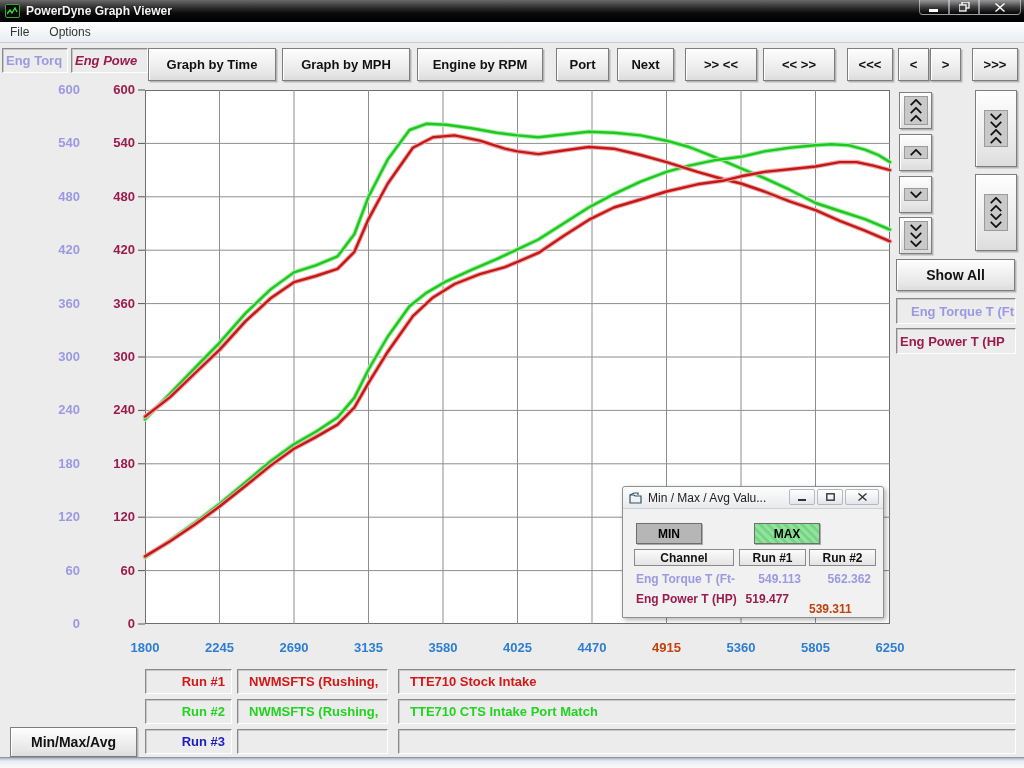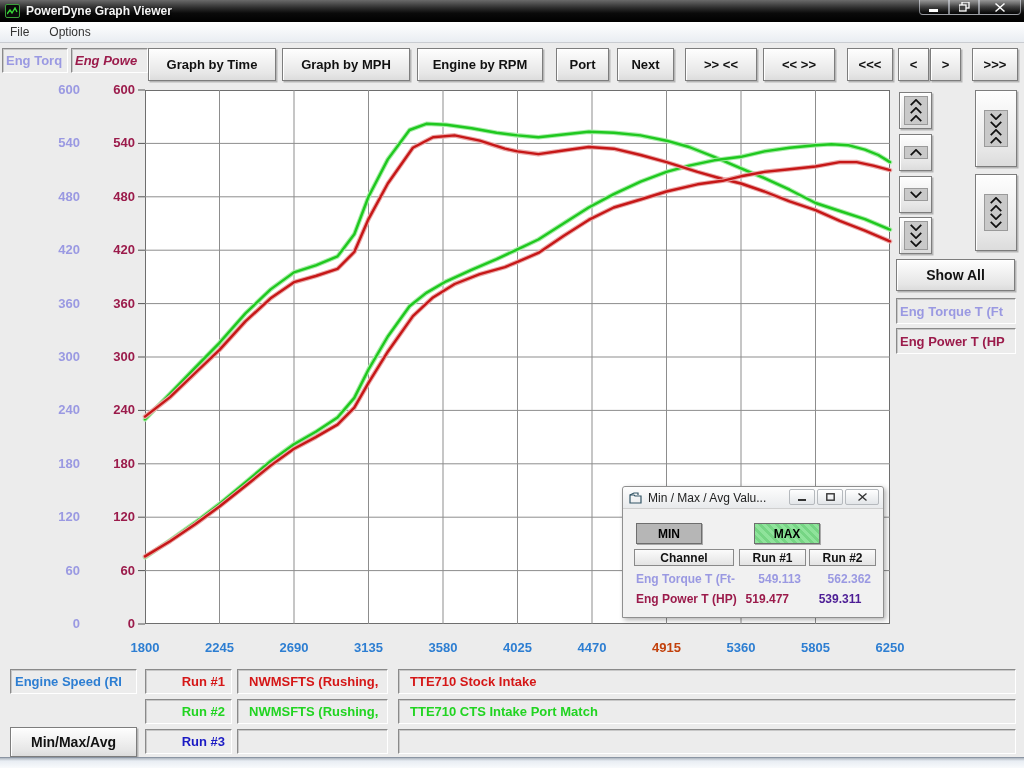--- a/index.html
+++ b/index.html
@@ -284,21 +284,21 @@
       <svg width="14" height="7" viewBox="0 0 14 8">
           <path d="M1 1 L7 7 L13 1" fill="none" stroke="#111" stroke-width="2"></path>
         </svg>
       <svg width="14" height="7" viewBox="0 0 14 8">
           <path d="M1 1 L7 7 L13 1" fill="none" stroke="#111" stroke-width="2"></path>
         </svg>
     </span>
   </div>
 
   <div class="btn3d" style="left:896px;top:259px;width:119px;height:32px;font-size:14px;">Show All</div>
-  <div class="sunken" style="left:896px;top:298px;width:120px;height:26px;padding-left:3px;color:#9a99e2;">Eng Torque T (Ft</div>
+  <div class="sunken" style="left:896px;top:298px;width:120px;height:26px;padding-left:14px;color:#9a99e2;">Eng Torque T (Ft</div>
   <div class="sunken" style="left:896px;top:328px;width:120px;height:26px;padding-left:3px;color:#9b1b4b;">Eng Power T (HP</div>
 
   <div id="minmax-win">
     <div id="minmax-title">
       <svg width="14" height="12" viewBox="0 0 14 12" style="margin:0 5px 0 6px;">
         <path d="M1 3 L1 11 L12 11 L12 4 L6 4 L5 3 Z" fill="none" stroke="#356" stroke-width="1.2"></path>
         <path d="M1 3 L5 1 L9 1 L9 3" fill="none" stroke="#356" stroke-width="1.2"></path>
       </svg>
       <span>Min / Max / Avg Valu...</span>
       <div style="position:absolute;right:4px;top:2px;display:flex;">
@@ -326,24 +326,23 @@
     <div class="mm-head" style="left:11px;top:62px;width:100px;">Channel</div>
     <div class="mm-head" style="left:116px;top:62px;width:67px;">Run #1</div>
     <div class="mm-head" style="left:186px;top:62px;width:67px;">Run #2</div>
 
     <div class="mm-cell" style="left: 13px; top: 85px; width: 105px; overflow: hidden; color: rgb(154, 153, 226);">Eng Torque T (Ft-</div>
     <div class="mm-cell" style="left: 116px; top: 85px; width: 62px; text-align: right; color: rgb(154, 153, 226);">549.113</div>
     <div class="mm-cell" style="left: 186px; top: 85px; width: 62px; text-align: right; color: rgb(154, 153, 226);">562.362</div>
 
     <div class="mm-cell" style="left: 13px; top: 105px; width: 105px; overflow: hidden; color: rgb(155, 27, 75);">Eng Power T (HP)</div>
     <div class="mm-cell" style="left: 104px; top: 105px; width: 62px; text-align: right; color: rgb(155, 27, 75);">519.477</div>
-    <div class="mm-cell" style="left: 186px; top: 105px; width: 62px; text-align: center; color: #4c1d95;">539.311</div>
-  </div>
-
-  <div class="sunken" style="left:10px;top:669px;width:127px;height:25px;padding-left:4px;color:#2d7ed2;">Engine Speed (RI</div>
+    <div class="mm-cell" style="left: 186px; top: 115px; width: 62px; text-align: left; color: #c2410c;">539.311</div>
+  </div>
+
 
   <div class="sunken runlab" style="left: 145px; top: 669px; width: 87px; height: 25px; color: rgb(213, 23, 23);">Run #1</div>
   <div class="sunken filelab" style="left: 237px; top: 669px; width: 151px; height: 25px; color: rgb(213, 23, 23);">NWMSFTS (Rushing,</div>
   <div class="sunken filelab" style="left: 398px; top: 669px; width: 618px; height: 25px; color: rgb(213, 23, 23);">TTE710 Stock Intake</div>
 
   <div class="sunken runlab" style="left: 145px; top: 699px; width: 87px; height: 25px; color: rgb(33, 212, 33);">Run #2</div>
   <div class="sunken filelab" style="left: 237px; top: 699px; width: 151px; height: 25px; color: rgb(33, 212, 33);">NWMSFTS (Rushing,</div>
   <div class="sunken filelab" style="left: 398px; top: 699px; width: 618px; height: 25px; color: rgb(33, 212, 33);">TTE710 CTS Intake Port Match</div>
 
   <div class="btn3d" style="left:10px;top:727px;width:127px;height:30px;font-size:14px;">Min/Max/Avg</div>

